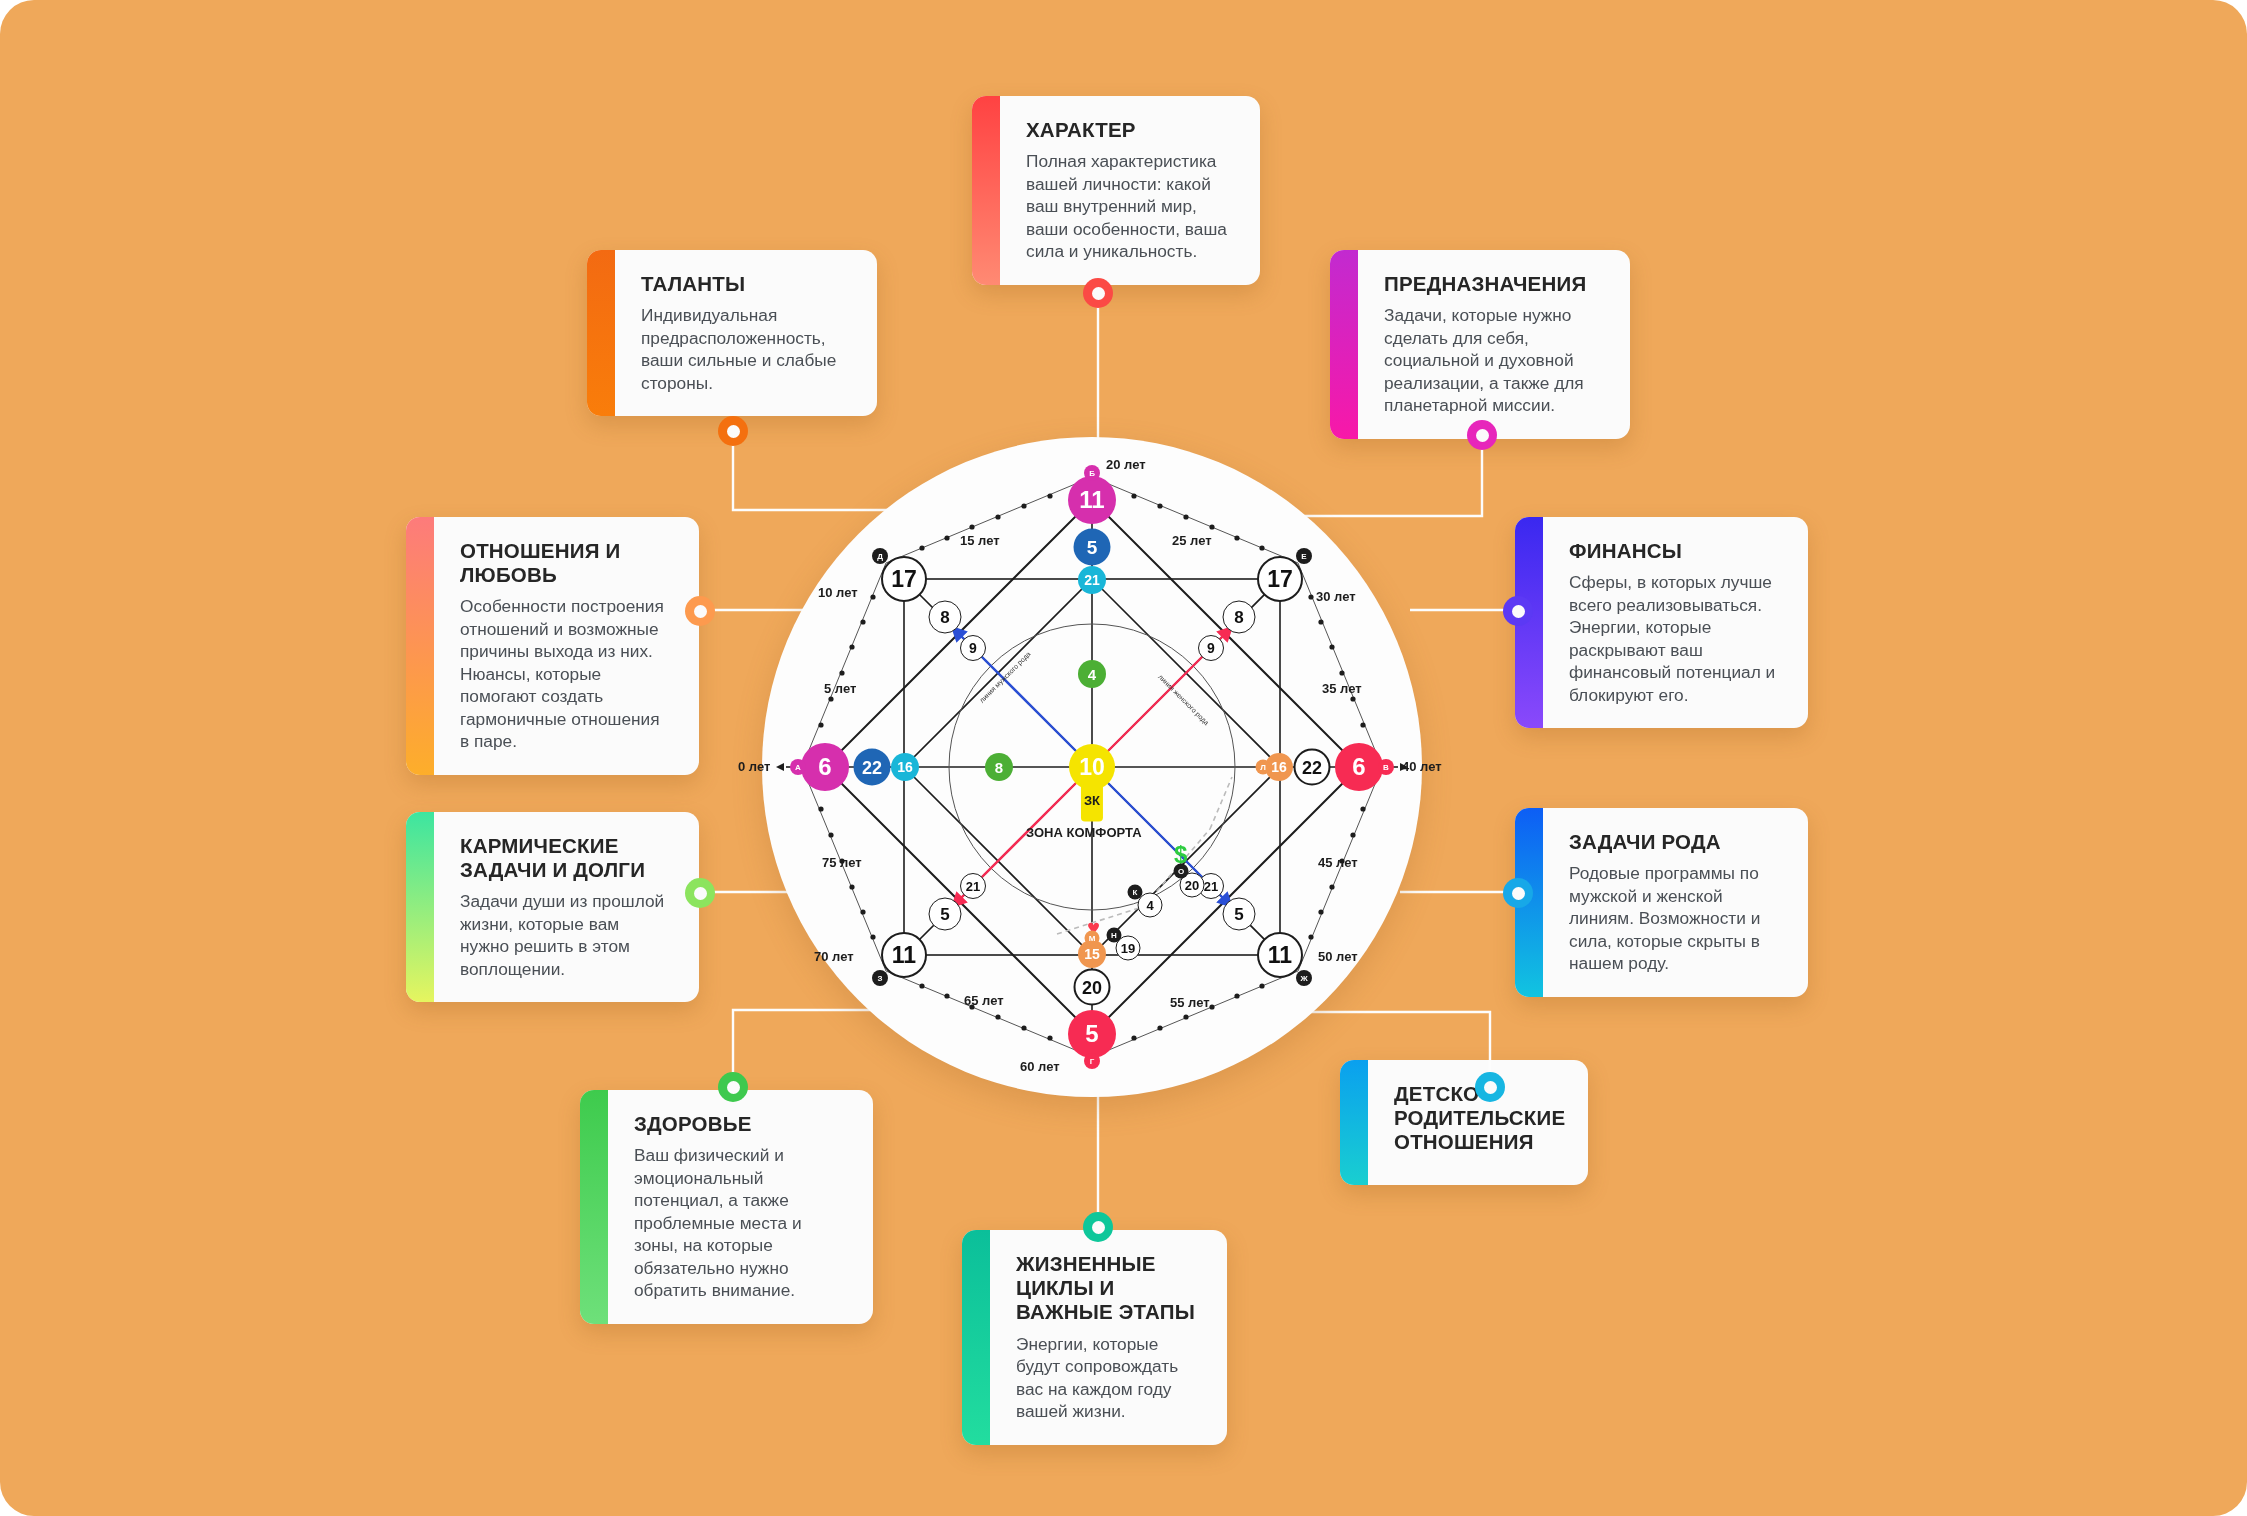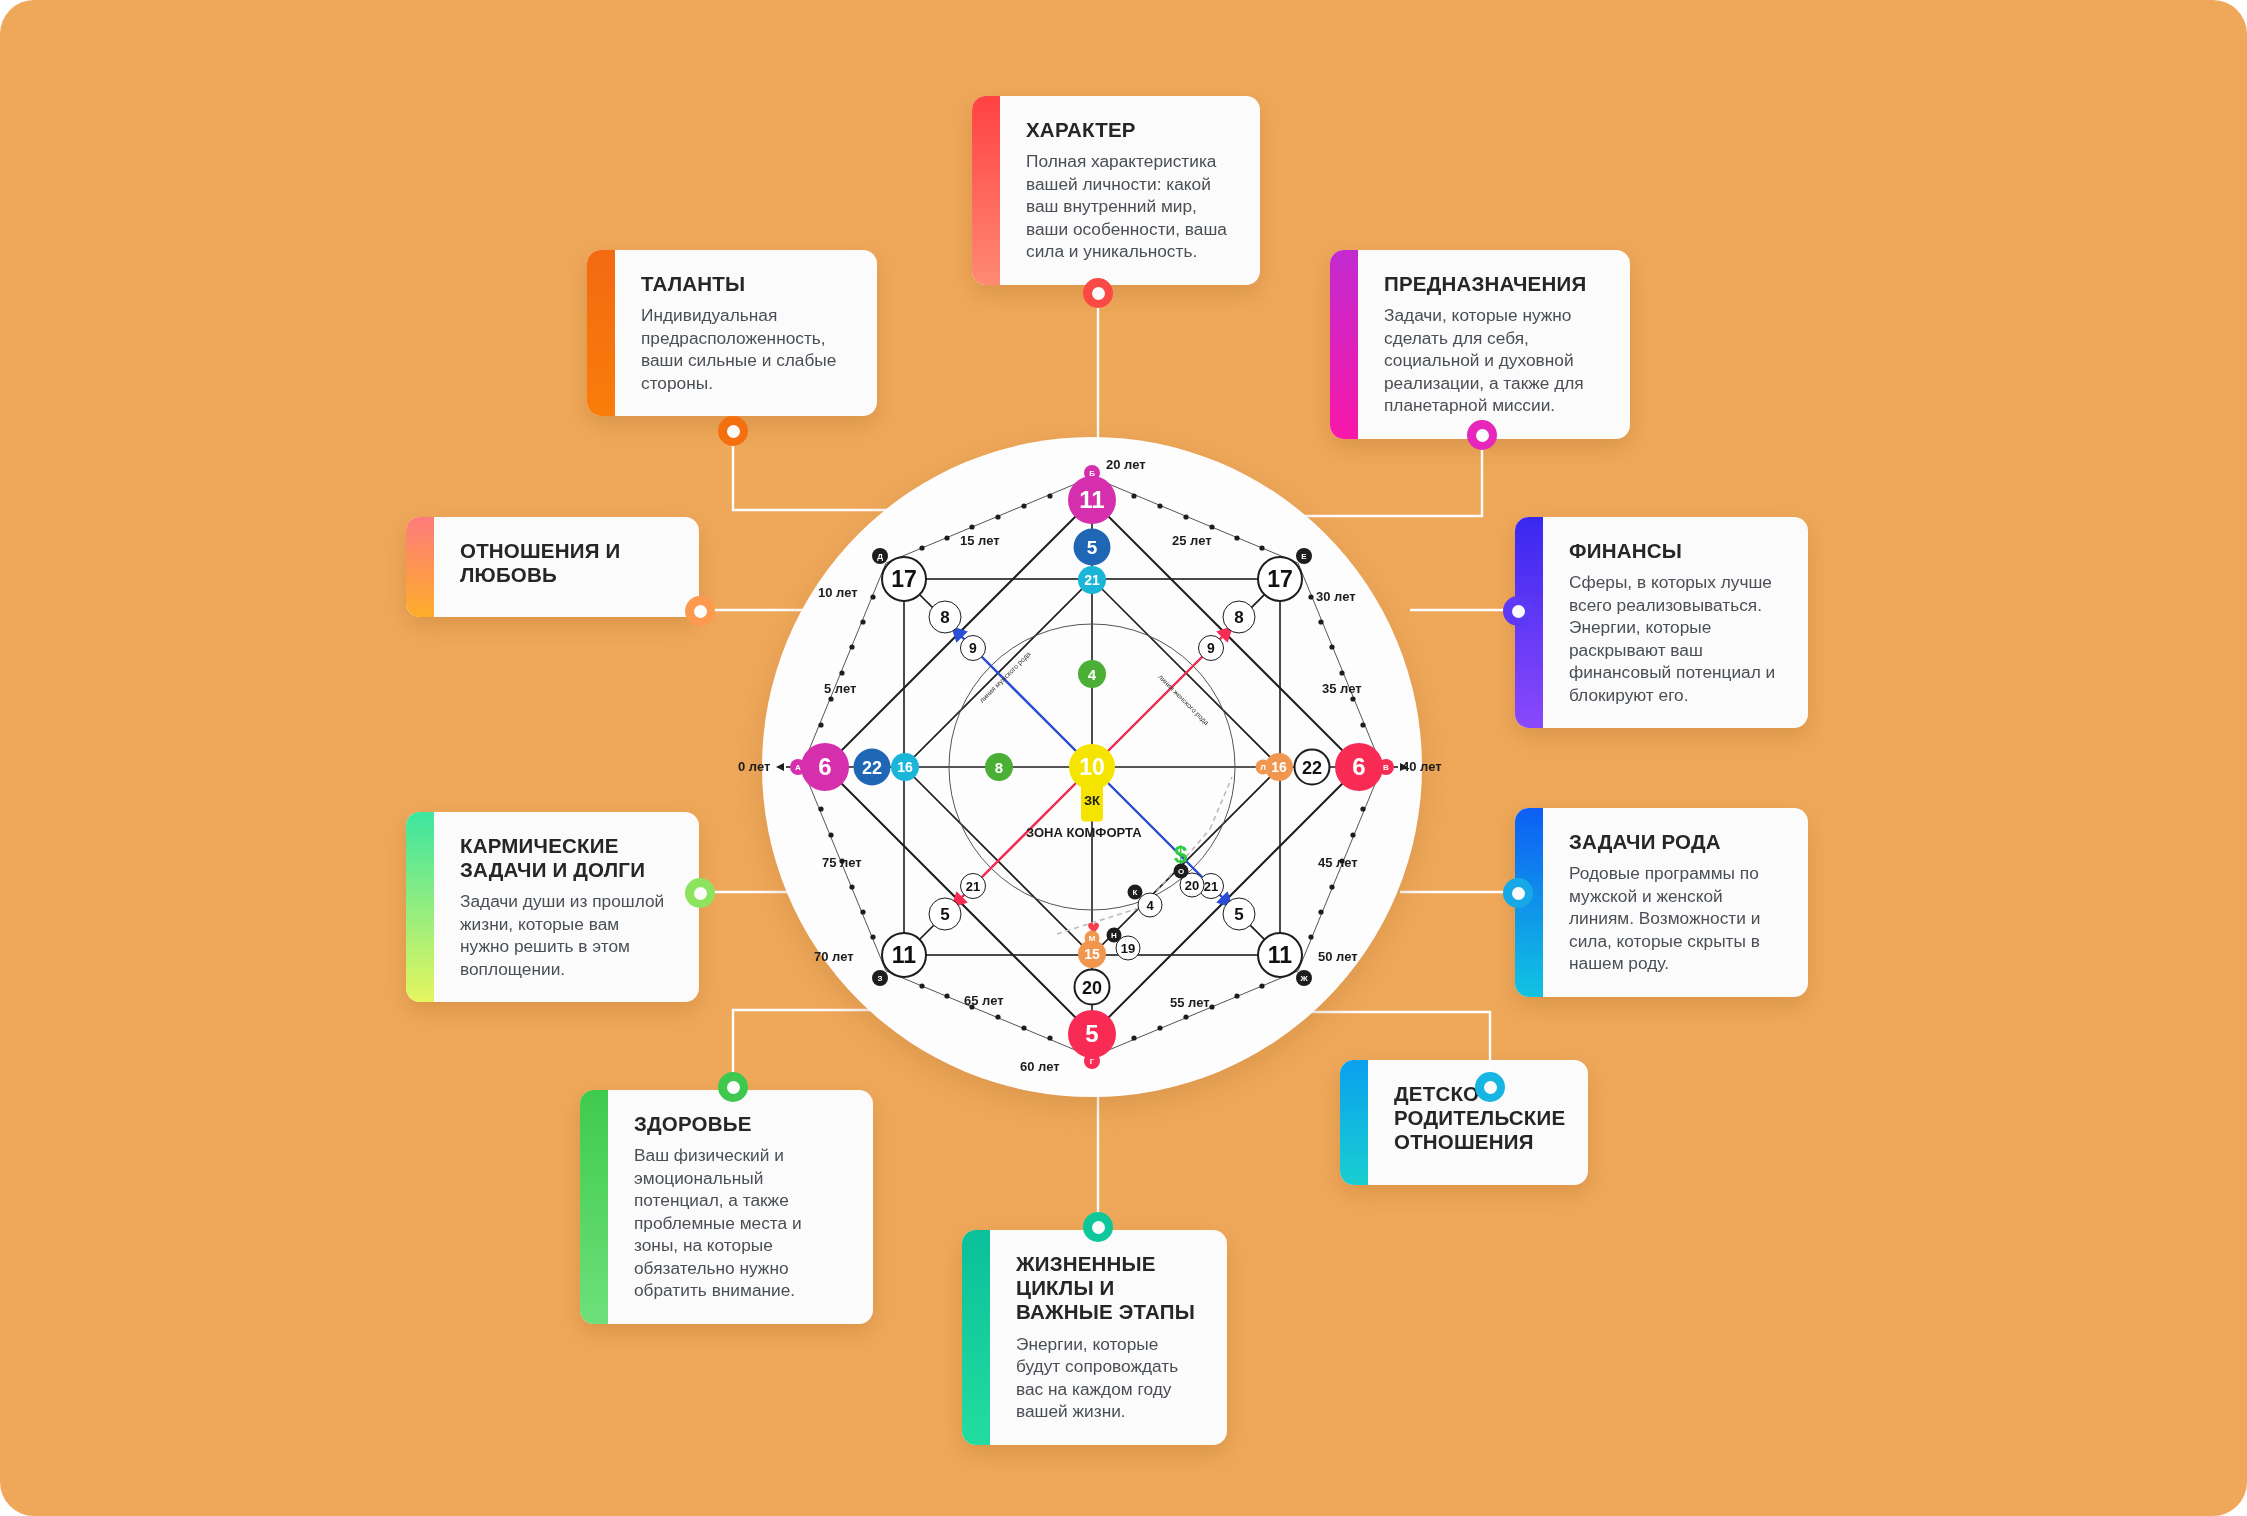--- a/index.html
+++ b/index.html
@@ -82,20 +82,21 @@
       <h3>ПРЕДНАЗНАЧЕНИЯ</h3>
       <p>Задачи, которые нужно сделать для себя, социальной и духовной реализации, а также для планетарной миссии.</p>
     </div>
   </div>
   <div class="dot" style="left:1467px;top:420px;background:#e726bb"></div>
 
   <div class="card" style="left:406px;top:517px;width:293px;">
     <div class="stripe" style="background:linear-gradient(180deg,#fd7b7b,#fdae2a)"></div>
     <div class="inner">
       <h3>ОТНОШЕНИЯ И ЛЮБОВЬ</h3>
+      <p>Особенности построения отношений и возможные причины выхода из них. Нюансы, которые помогают создать гармоничные отношения в паре.</p>
     </div>
   </div>
   <div class="dot" style="left:685px;top:596px;background:#fd9a4e"></div>
 
   <div class="card" style="left:1515px;top:517px;width:293px;">
     <div class="stripe" style="background:linear-gradient(180deg,#3a28f0,#8a49fb)"></div>
     <div class="inner">
       <h3>ФИНАНСЫ</h3>
       <p>Сферы, в которых лучше всего реализовываться. Энергии, которые раскрывают ваш финансовый потенциал и блокируют его.</p>
     </div>

